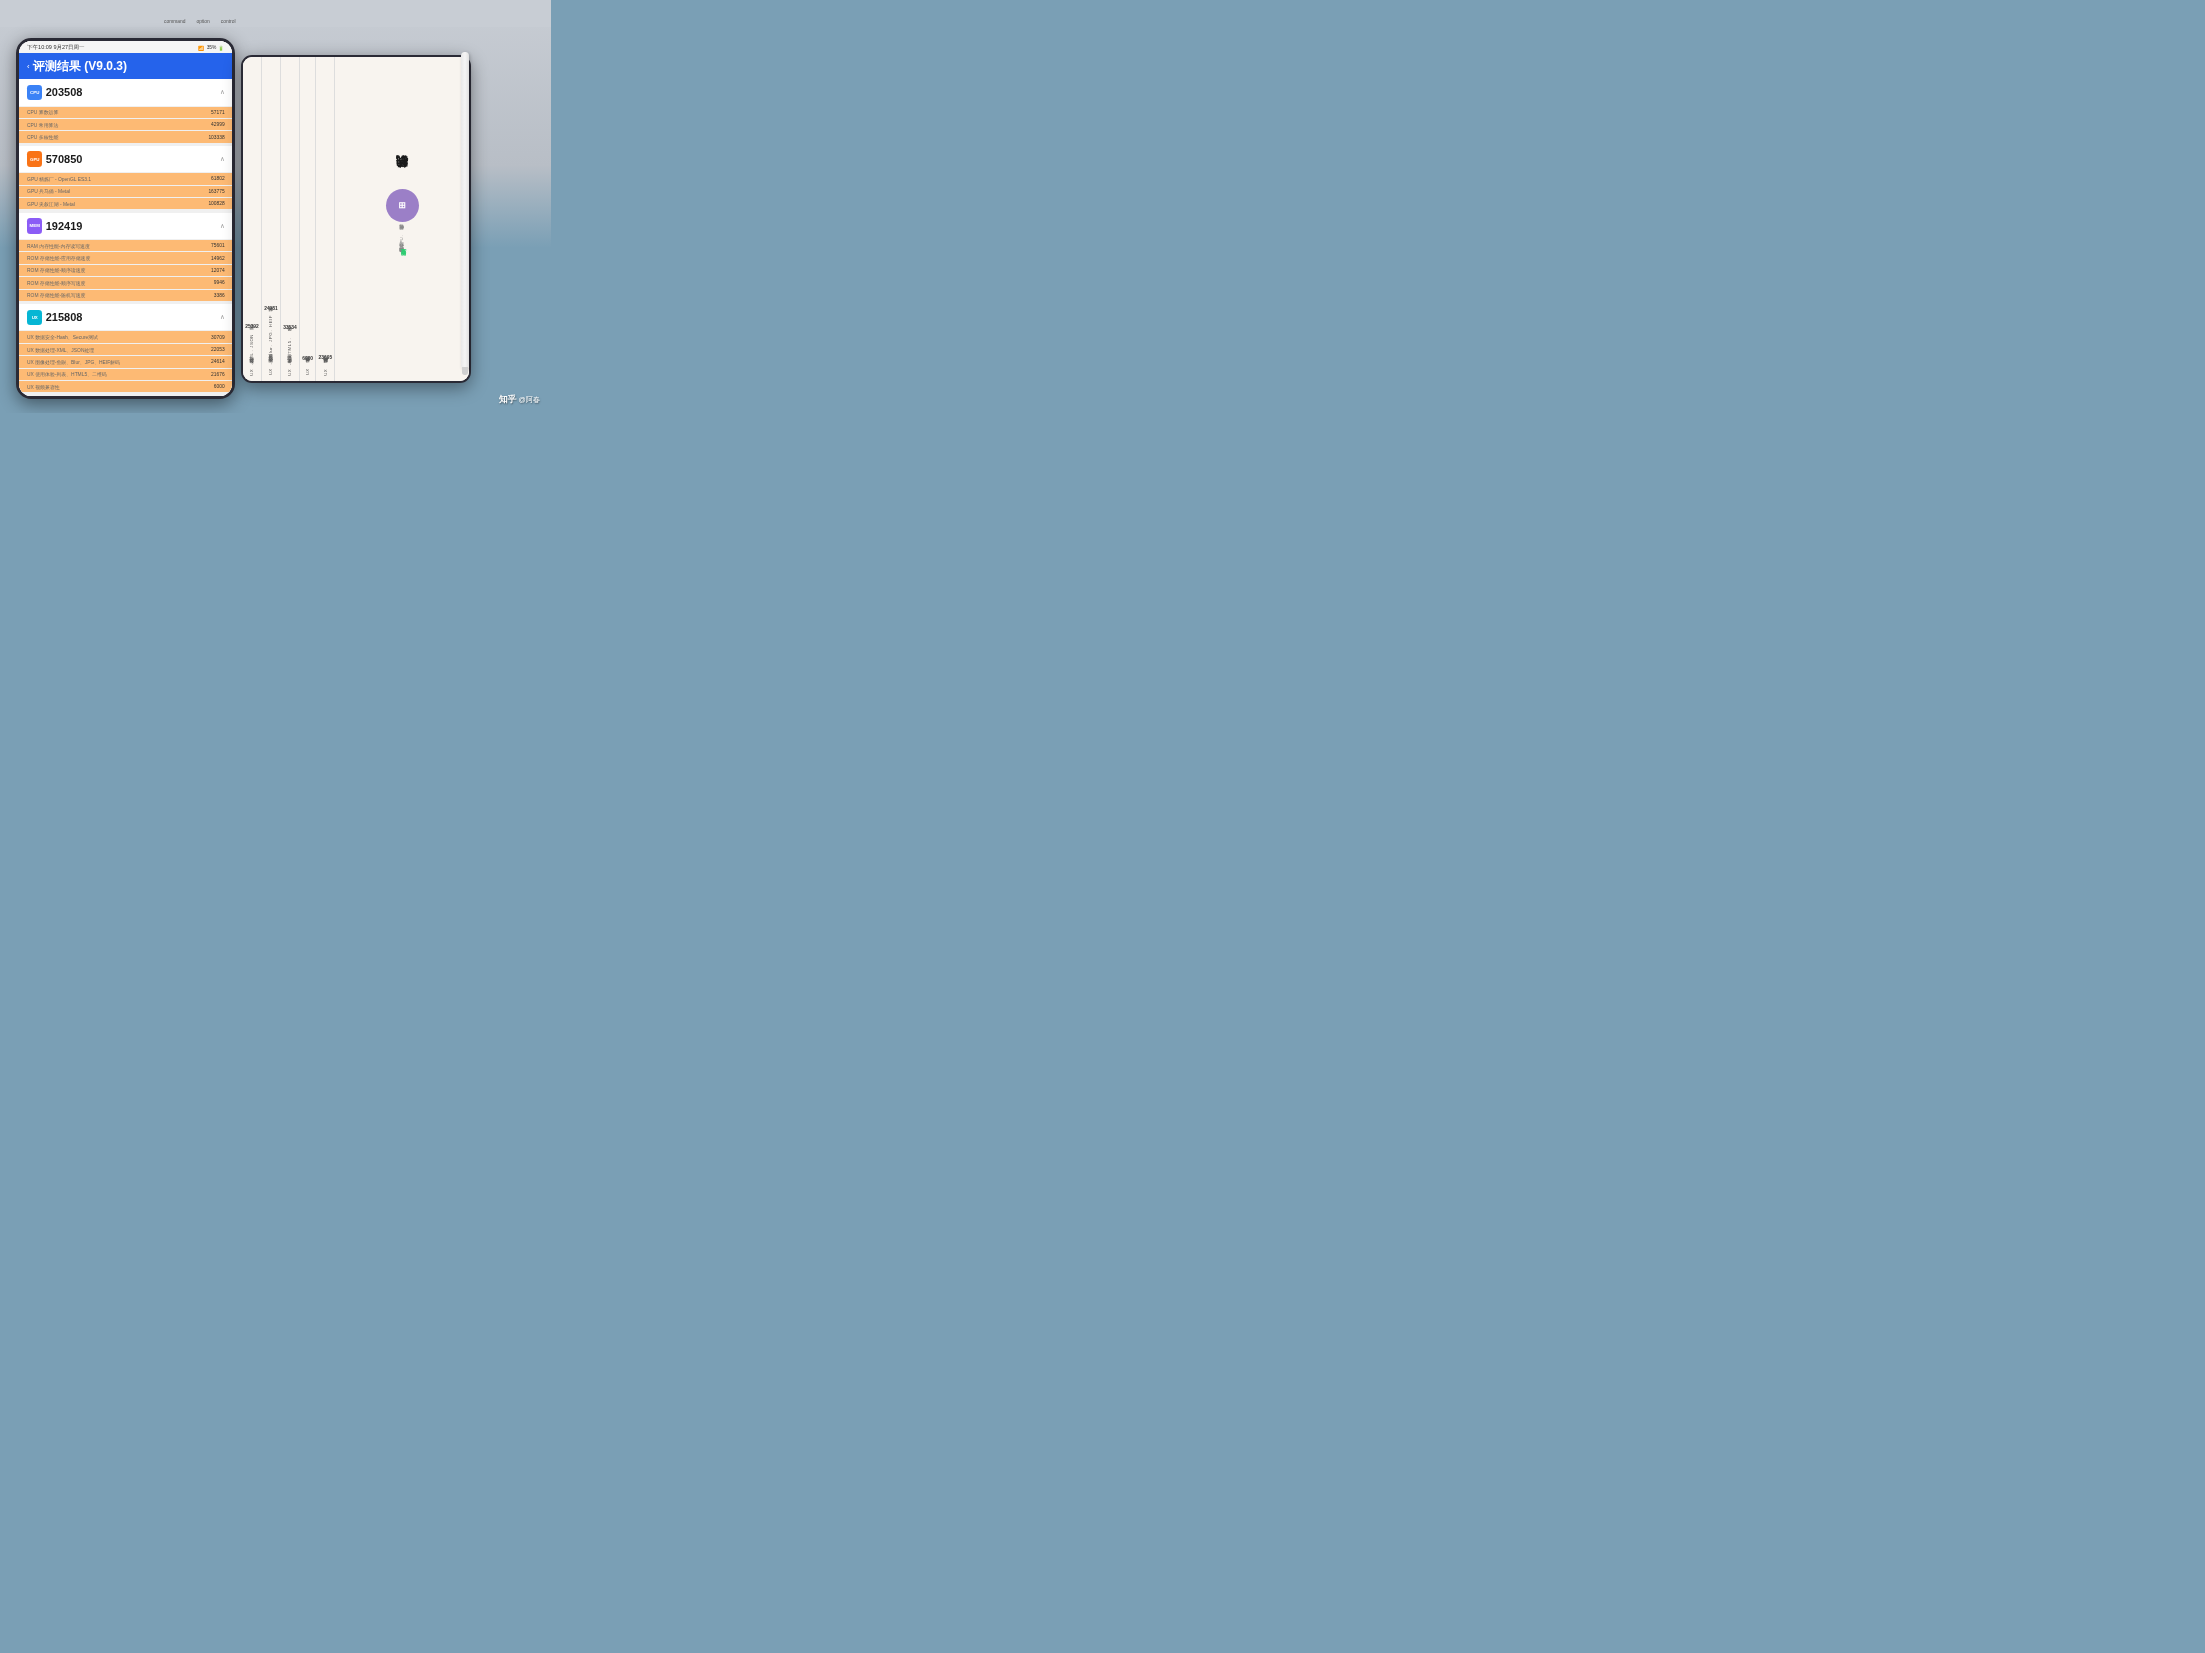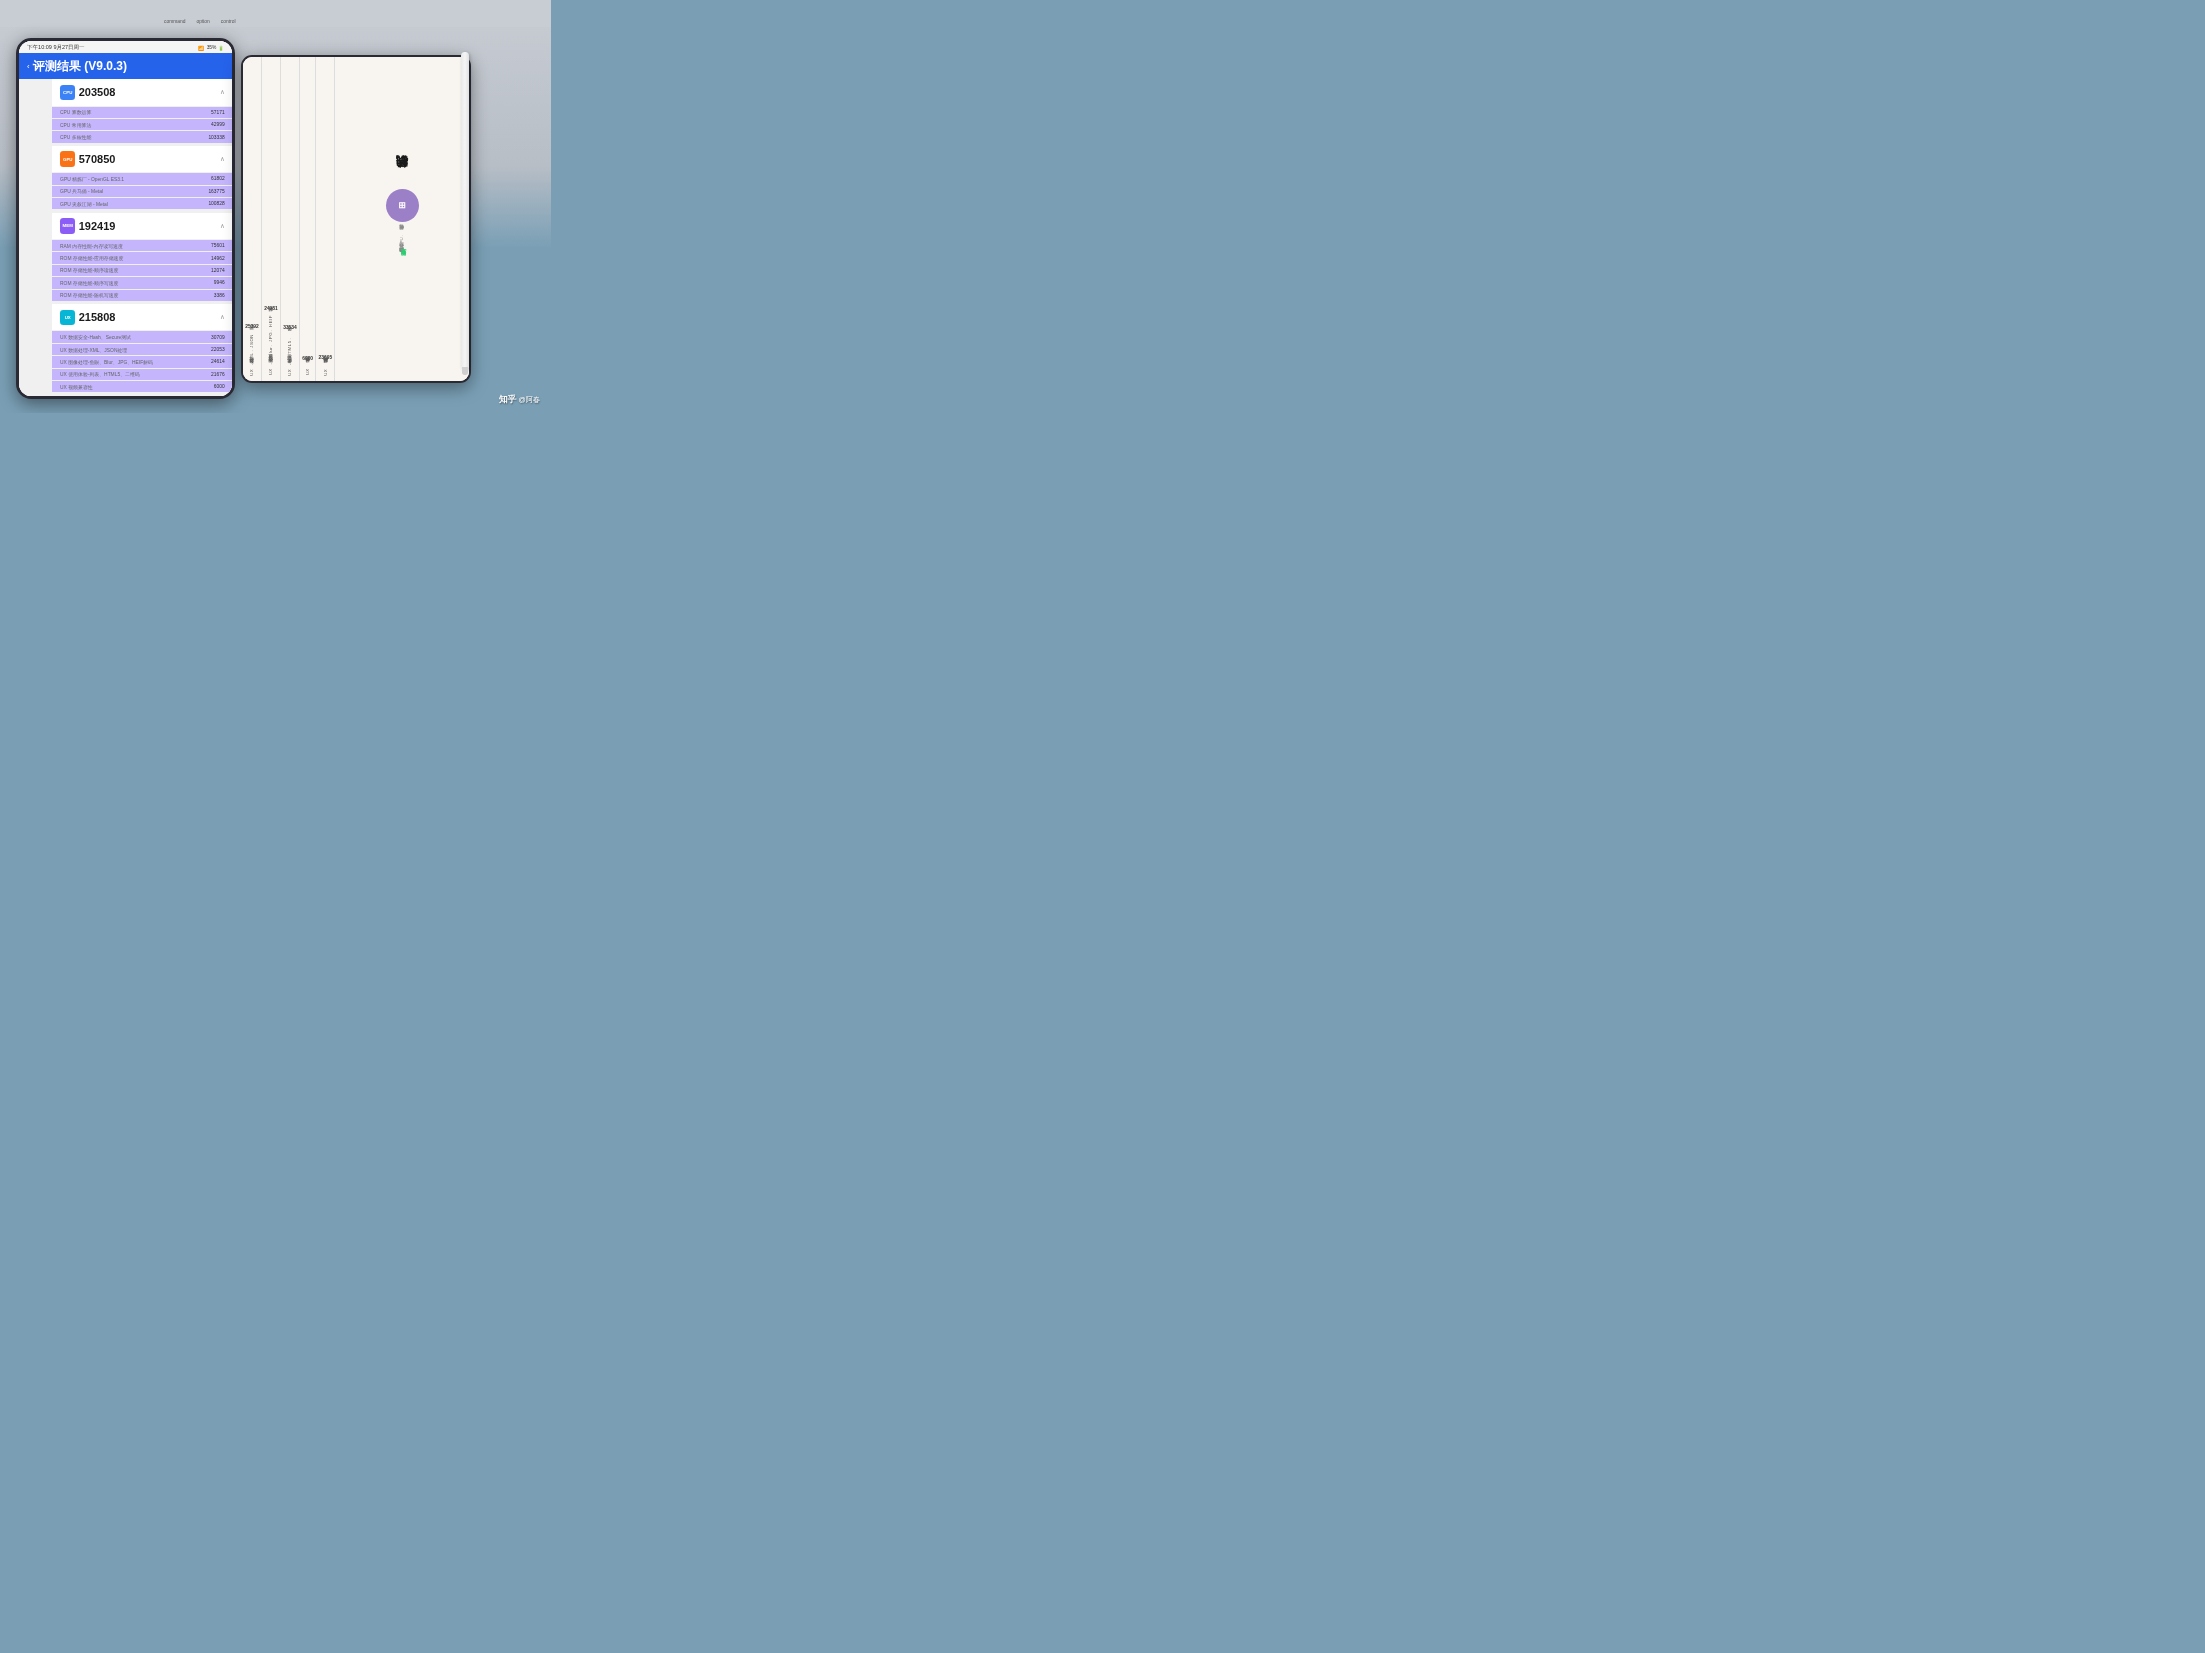--- a/index.html
+++ b/index.html
@@ -101,23 +101,22 @@
     }
 
     
     .benchmark-content {
       flex: 1;
       overflow: hidden;
       background: #f0f0f0;
     }
 
     .section {
-      background: #c4b5fd;
+      background: #fdba74;
       margin-bottom: 3.3px;
-      margin-left: 33px;
     }
 
     .section-header {
       display: flex;
       align-items: center;
       justify-content: space-between;
       padding: 5.5px 7.7px;
       background: white;
     }
 

